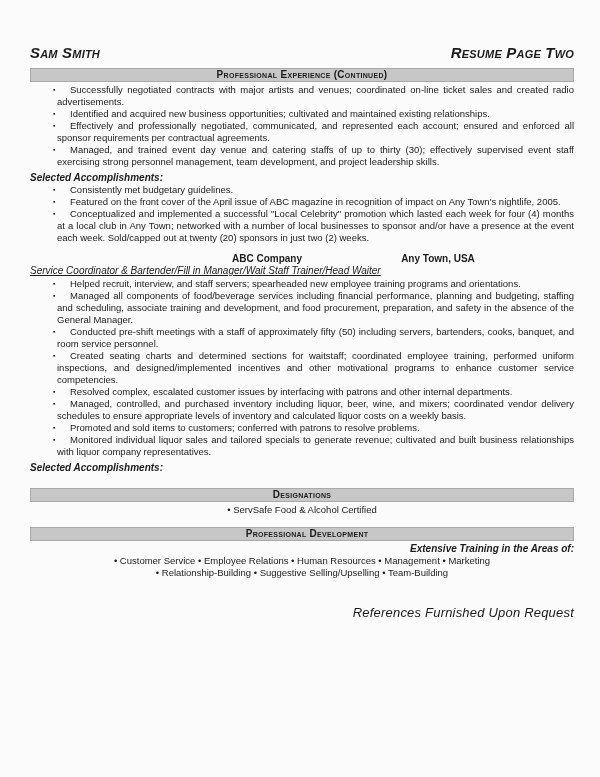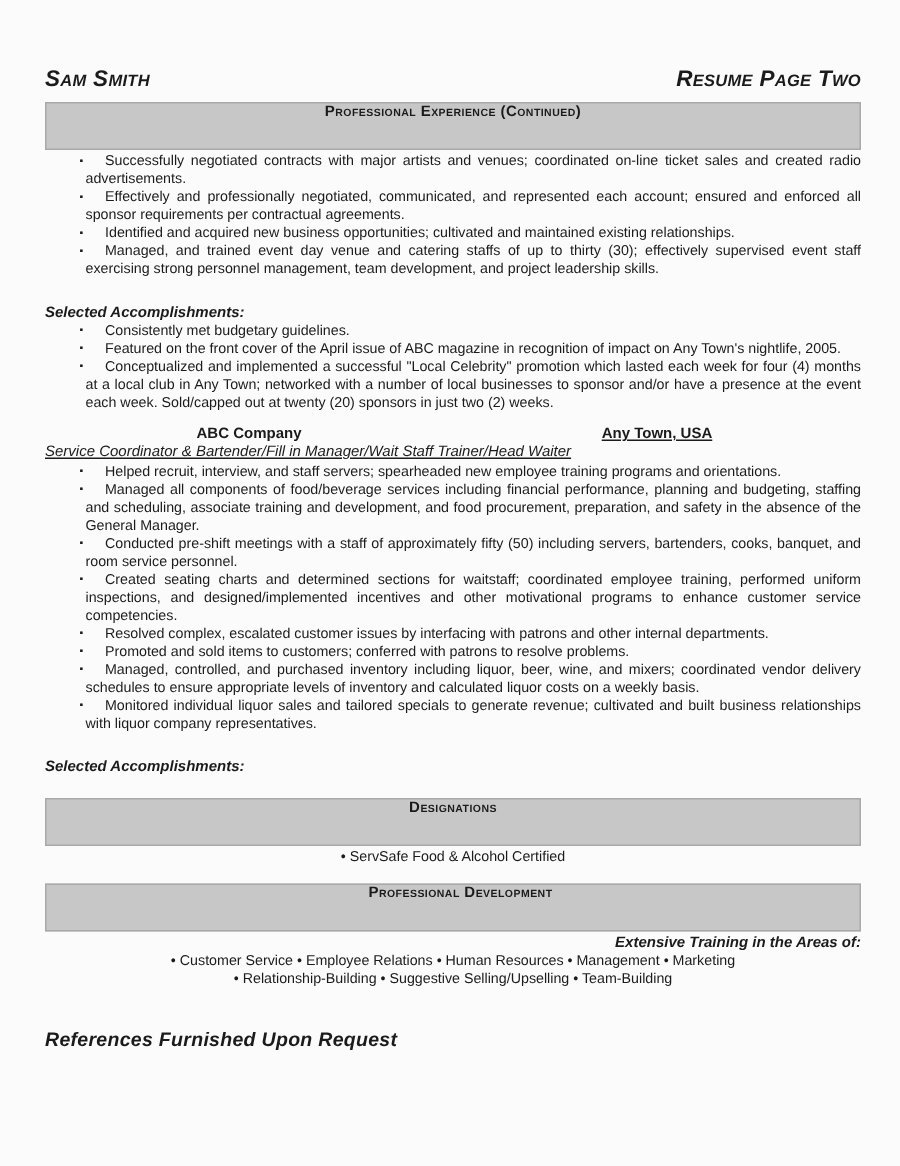--- a/index.html
+++ b/index.html
@@ -26,90 +26,90 @@
     font-variant: small-caps; letter-spacing: .2px;
   }
   
   .secbar {
     box-sizing: border-box;
     background: #c7c7c7;
     border: 1px solid #a9a9a9;
     text-align: center;
     font-size: 10px; font-weight: bold; font-variant: small-caps;
     letter-spacing: .3px;
-    line-height: 12px; height: 32px;
+    line-height: 12px; height: 14px;
     margin-bottom: 2px;
   }
   
   .blist { margin: 0; padding: 0; }
   .blt {
     position: relative;
     margin-left: 27px;
     text-indent: 13px;
     text-align: justify;
     font-size: 9.5px; line-height: 12px;
   }
   .blt::before {
     content: "▪";
     position: absolute; left: -4px; top: 0;
     font-size: 7px; line-height: 12px; text-indent: 0;
   }
   .accomp-label {
     font-size: 10px; font-weight: bold; font-style: italic;
-    line-height: 13px; margin-top: 16px;
+    line-height: 13px; margin-top: 3px;
   }
   
   .company-row {
     display: flex; align-items: baseline;
     font-size: 10px; font-weight: bold; line-height: 12px;
     margin-top: 9px;
   }
-  .company-name { flex: 1; text-align: center; }
-  .company-loc  { flex: 1; text-align: center; text-decoration: underline; }
+  .company-name { flex: 1; text-align: right; }
+  .company-loc  { flex: 1; text-align: center; }
   .company-dates{ flex: 1; text-align: right; padding-right: 27px; }
   .job-title {
     font-size: 10px; font-style: italic; line-height: 12px;
     margin-bottom: 1px;
     text-decoration: underline;
   }
   
   .center-item {
     text-align: center; font-size: 9.5px; line-height: 12px;
   }
   .center-item::before { content: "• "; }
   .pd-subtitle {
     text-align: right; font-size: 10px; font-weight: bold; font-style: italic;
     line-height: 12px;
   }
   .bar-designations { margin-top: 14px; }
   .bar-pd { margin-top: 11px; }
   
   .footer-note {
     margin-top: 26px;
-    text-align: left;
-    font-size: 13px; font-style: italic; font-weight: bold;
+    text-align: right;
+    font-size: 13px; font-style: italic; font-weight: normal;
     letter-spacing: .2px;
   }
 </style>
 </head>
 <body style="background: rgb(251, 251, 251); color: rgb(27, 27, 27);">
 
 <div class="page">
 
   <div class="hdr-row">
     <span class="hdr-name">Sam Smith</span>
     <span class="hdr-pagelabel">Resume Page Two</span>
   </div>
 
   <div class="secbar" style="background: rgb(199, 199, 199); border-color: rgb(169, 169, 169);">Professional Experience (Continued)</div>
 
   <div class="blist">
     <div class="blt">Successfully negotiated contracts with major artists and venues; coordinated on-line ticket sales and created radio advertisements.</div>
+    <div class="blt">Identified and acquired new business opportunities; cultivated and maintained existing relationships.</div>
     <div class="blt">Effectively and professionally negotiated, communicated, and represented each account; ensured and enforced all sponsor requirements per contractual agreements.</div>
-    <div class="blt">Identified and acquired new business opportunities; cultivated and maintained existing relationships.</div>
     <div class="blt">Managed, and trained event day venue and catering staffs of up to thirty (30); effectively supervised event staff exercising strong personnel management, team development, and project leadership skills.</div>
   </div>
 
   <div class="accomp-label">Selected Accomplishments:</div>
   <div class="blist">
     <div class="blt">Consistently met budgetary guidelines.</div>
     <div class="blt">Featured on the front cover of the April issue of ABC magazine in recognition of impact on Any Town's nightlife, 2005.</div>
     <div class="blt">Conceptualized and implemented a successful "Local Celebrity" promotion which lasted each week for four (4) months at a local club in Any Town; networked with a number of local businesses to sponsor and/or have a presence at the event each week. Sold/capped out at twenty (20) sponsors in just two (2) weeks.</div>
   </div>
 
@@ -118,22 +118,22 @@
     <span class="company-loc">Any Town, USA</span>
   </div>
   <div class="job-title">Service Coordinator &amp; Bartender/Fill in Manager/Wait Staff Trainer/Head Waiter</div>
 
   <div class="blist">
     <div class="blt">Helped recruit, interview, and staff servers; spearheaded new employee training programs and orientations.</div>
     <div class="blt">Managed all components of food/beverage services including financial performance, planning and budgeting, staffing and scheduling, associate training and development, and food procurement, preparation, and safety in the absence of the General Manager.</div>
     <div class="blt">Conducted pre-shift meetings with a staff of approximately fifty (50) including servers, bartenders, cooks, banquet, and room service personnel.</div>
     <div class="blt">Created seating charts and determined sections for waitstaff; coordinated employee training, performed uniform inspections, and designed/implemented incentives and other motivational programs to enhance customer service competencies.</div>
     <div class="blt">Resolved complex, escalated customer issues by interfacing with patrons and other internal departments.</div>
+    <div class="blt">Managed, controlled, and purchased inventory including liquor, beer, wine, and mixers; coordinated vendor delivery schedules to ensure appropriate levels of inventory and calculated liquor costs on a weekly basis.</div>
     <div class="blt">Promoted and sold items to customers; conferred with patrons to resolve problems.</div>
-    <div class="blt">Managed, controlled, and purchased inventory including liquor, beer, wine, and mixers; coordinated vendor delivery schedules to ensure appropriate levels of inventory and calculated liquor costs on a weekly basis.</div>
     <div class="blt">Monitored individual liquor sales and tailored specials to generate revenue; cultivated and built business relationships with liquor company representatives.</div>
   </div>
 
   <div class="accomp-label">Selected Accomplishments:</div>
 
   <div class="secbar bar-designations" style="background: rgb(199, 199, 199); border-color: rgb(169, 169, 169);">Designations</div>
   <div class="center-item">ServSafe Food &amp; Alcohol Certified</div>
 
   <div class="secbar bar-pd" style="background: rgb(199, 199, 199); border-color: rgb(169, 169, 169); padding-left: 10px;">Professional Development</div>
   <div class="pd-subtitle">Extensive Training in the Areas of:</div>

